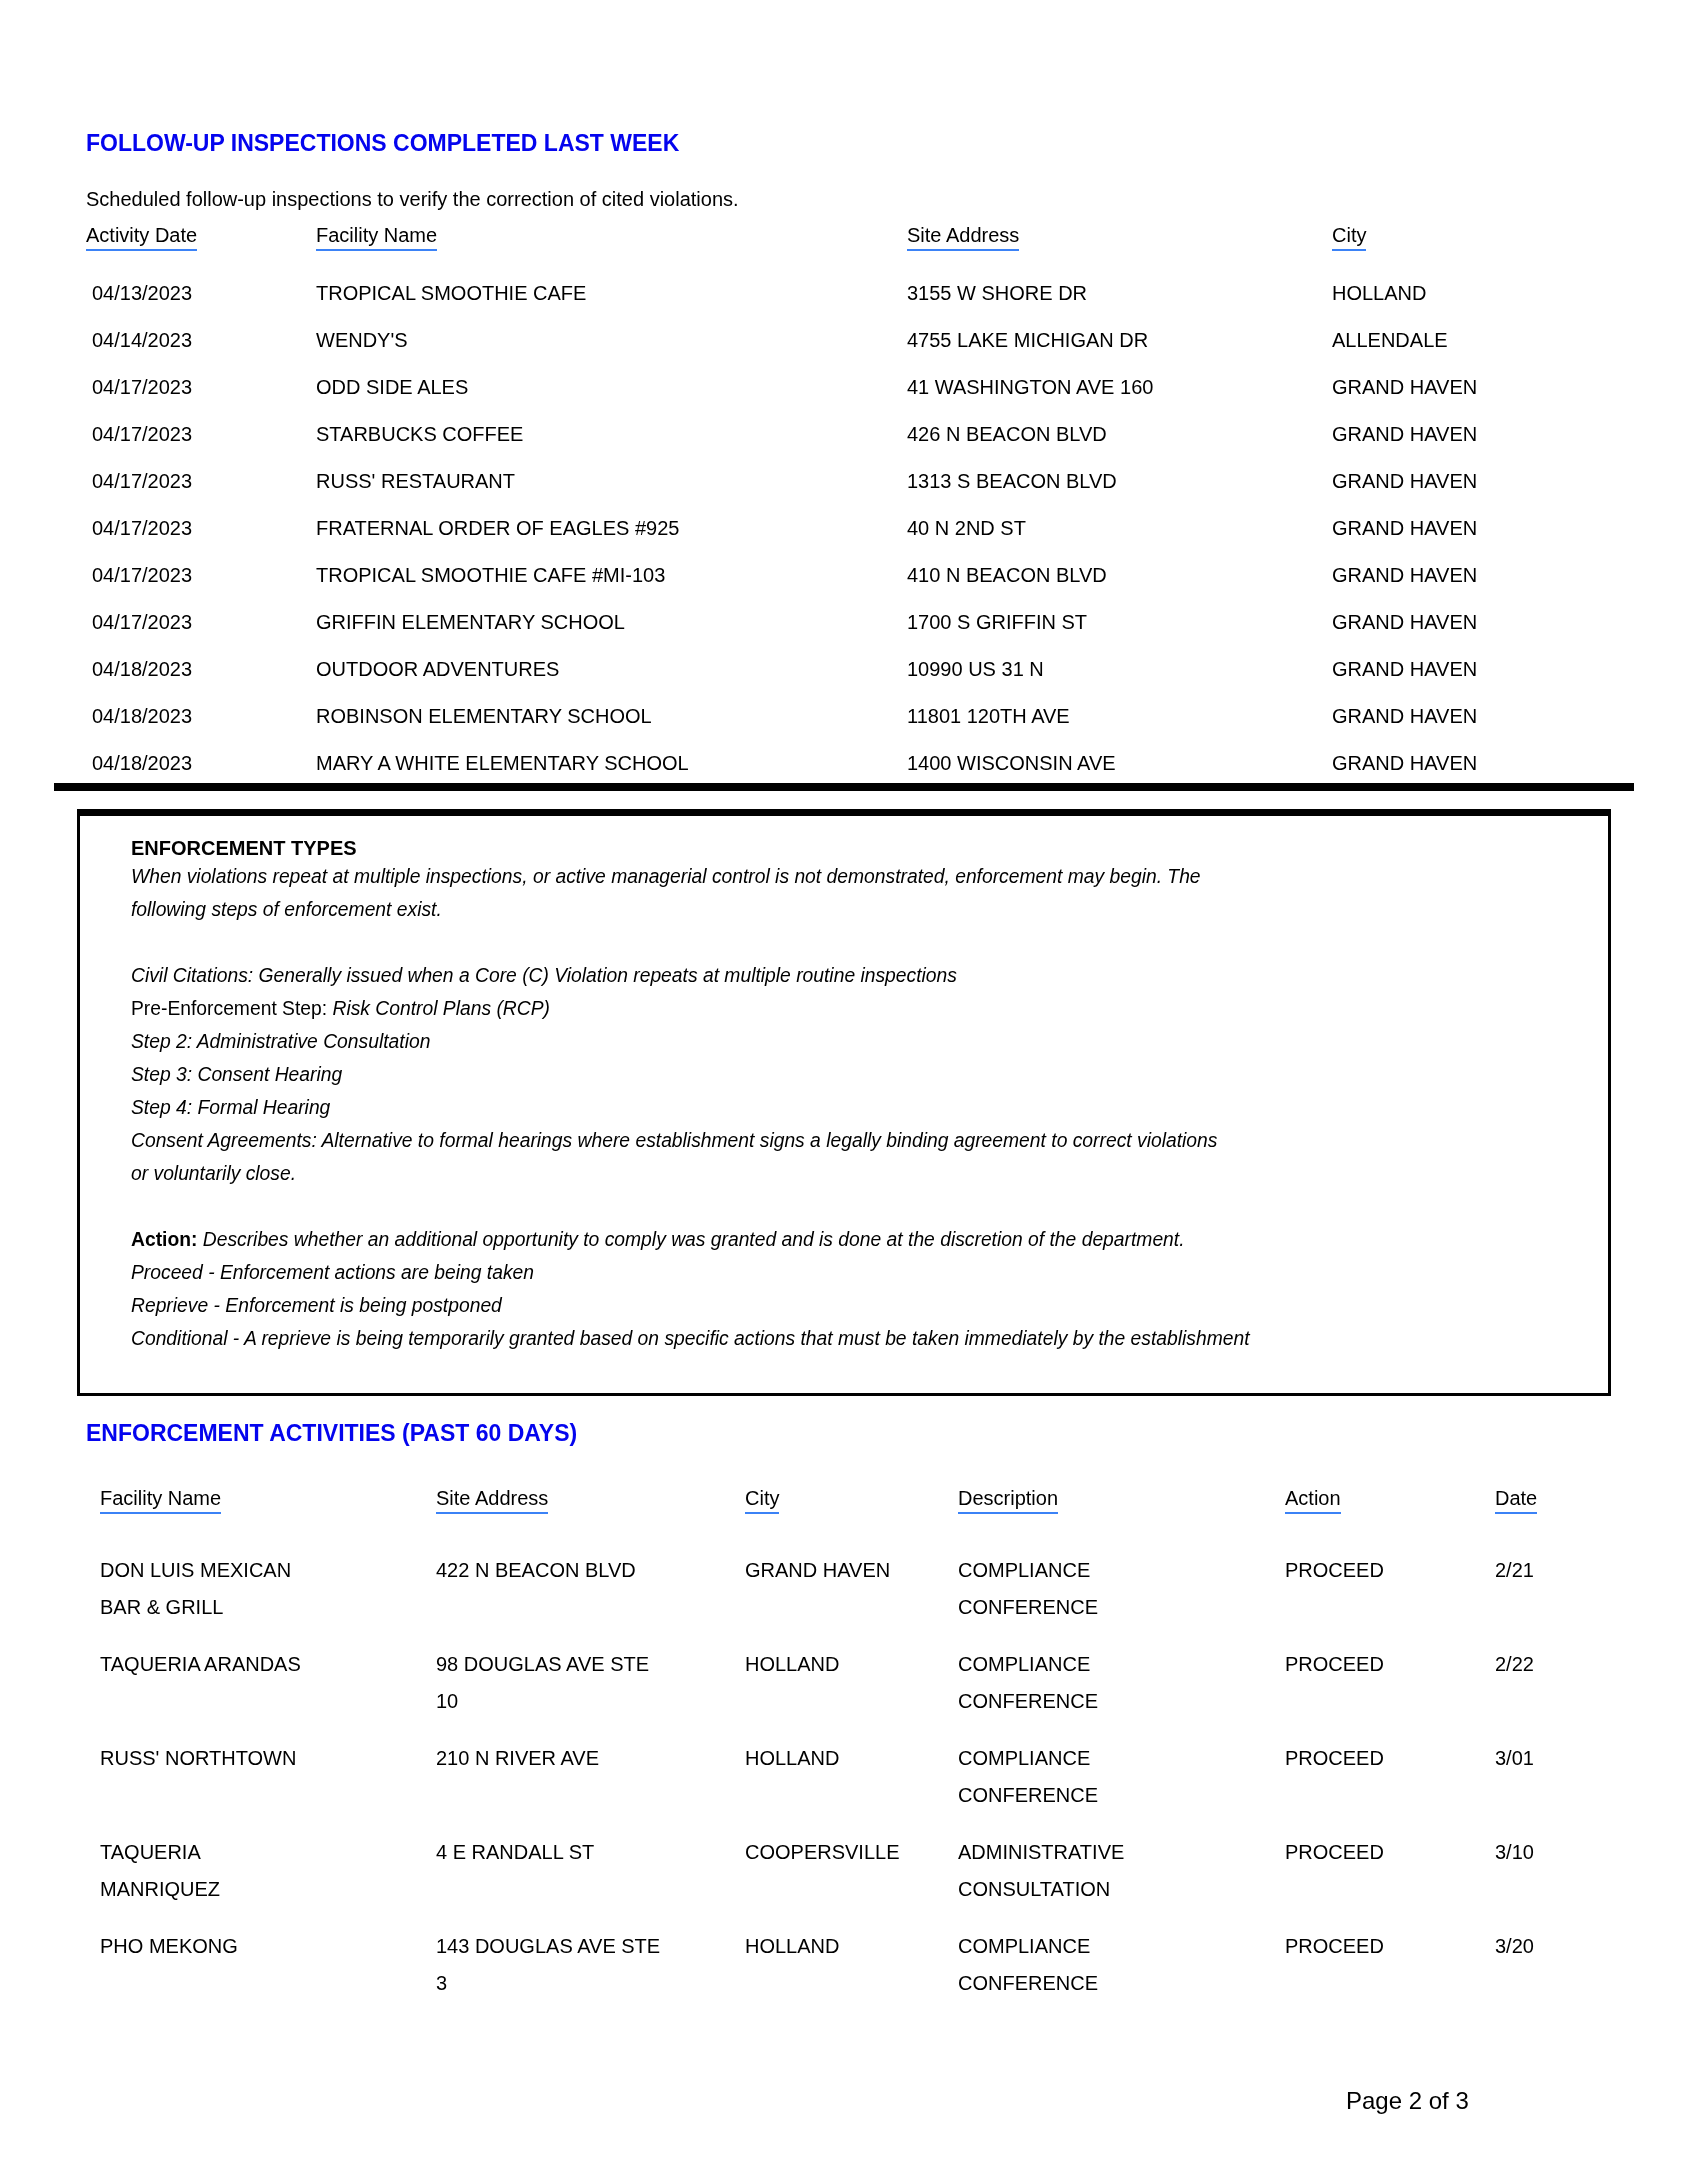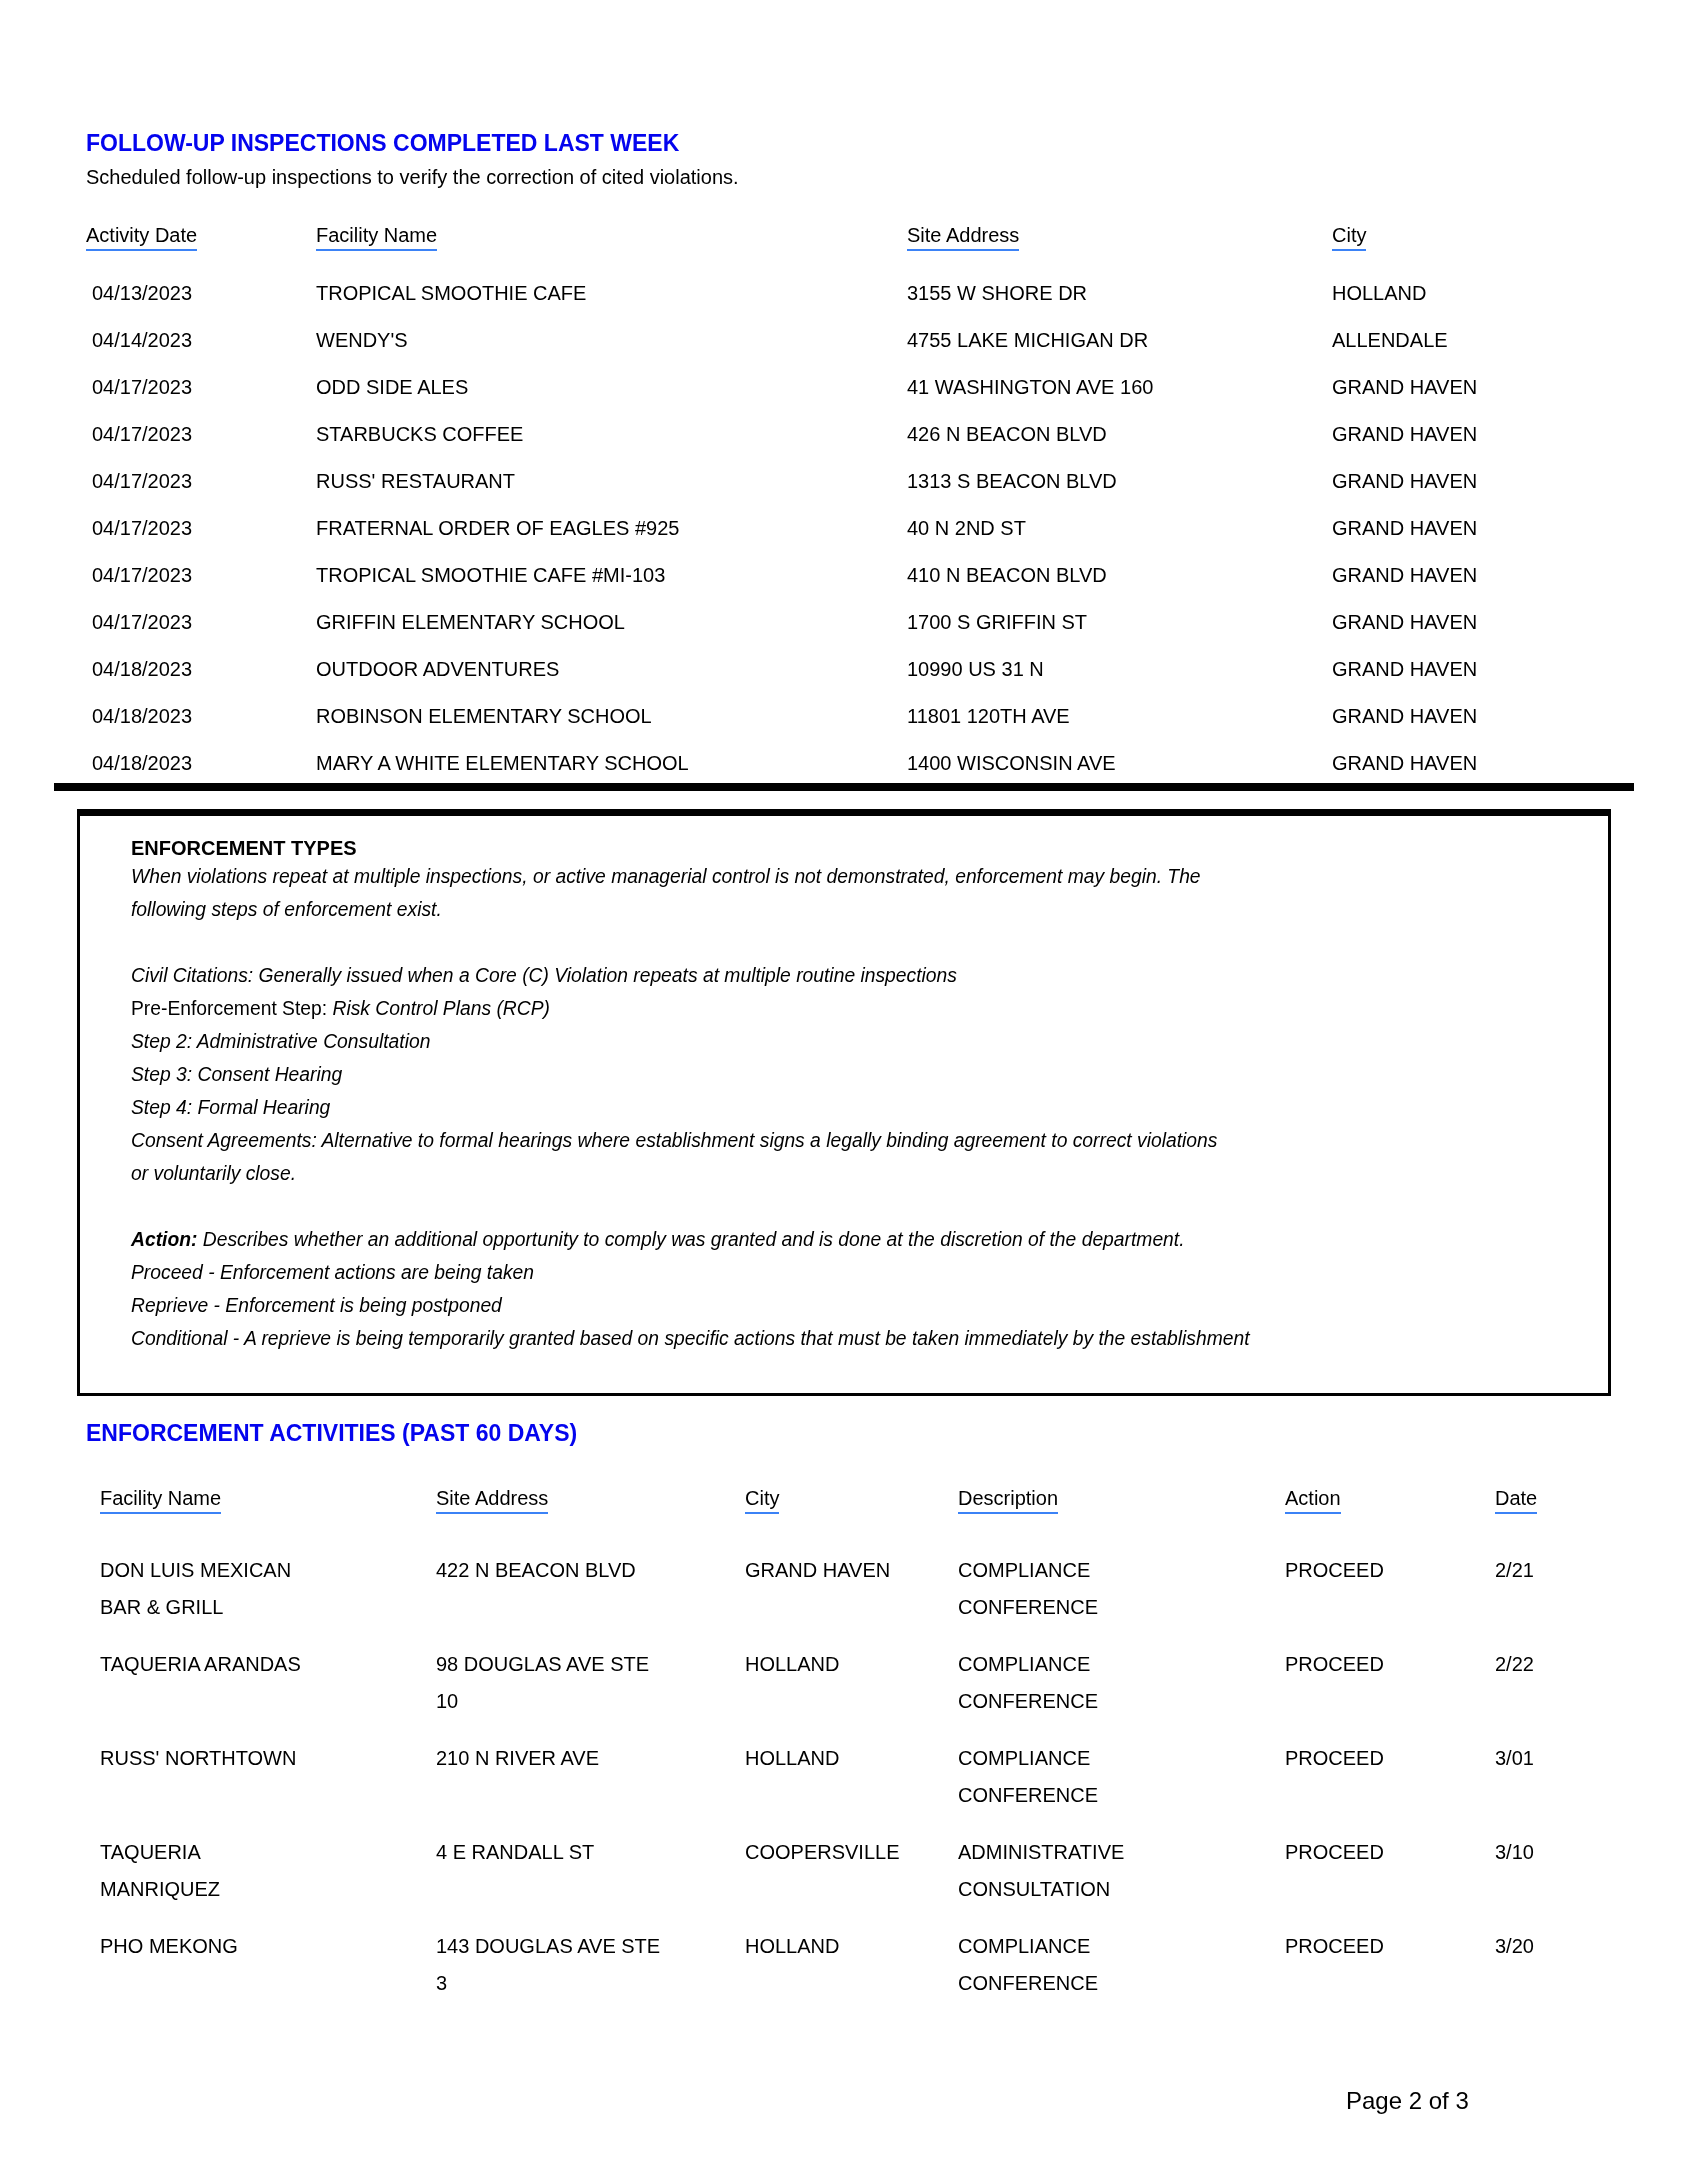--- a/index.html
+++ b/index.html
@@ -16,21 +16,21 @@
     position: absolute;
     margin: 0;
     font-size: 23px;
     font-weight: bold;
     color: #0404ee;
     letter-spacing: 0px;
   }
   #followup-title { left: 86px; top: 130px; }
   #followup-subtitle {
     position: absolute;
-    left: 86px; top: 166px;
+    left: 86px; top: 188px;
     margin: 0;
     font-size: 20px;
   }
 
   
   #followup-table {
     position: absolute;
     left: 86px; top: 224px;
     width: 1547px;
     border-collapse: collapse;
@@ -82,21 +82,21 @@
     font-weight: bold;
   }
   .box-line {
     margin: 0;
     font-size: 19.3px;
     line-height: 33px;
   }
   .box-line.gap { margin-top: 33px; }
   .seg-i  { font-style: italic; }
   .seg-r  { font-style: normal; }
-  .seg-bi { font-style: italic; font-weight: bold; margin-top: 48px; }
+  .seg-bi { font-weight: bold; margin-top: 48px; }
 
   
   #activities-title { left: 86px; top: 1420px; }
 
   
   #activities-table {
     position: absolute;
     left: 100px; top: 1487px;
     width: 1534px;
     border-collapse: collapse;

